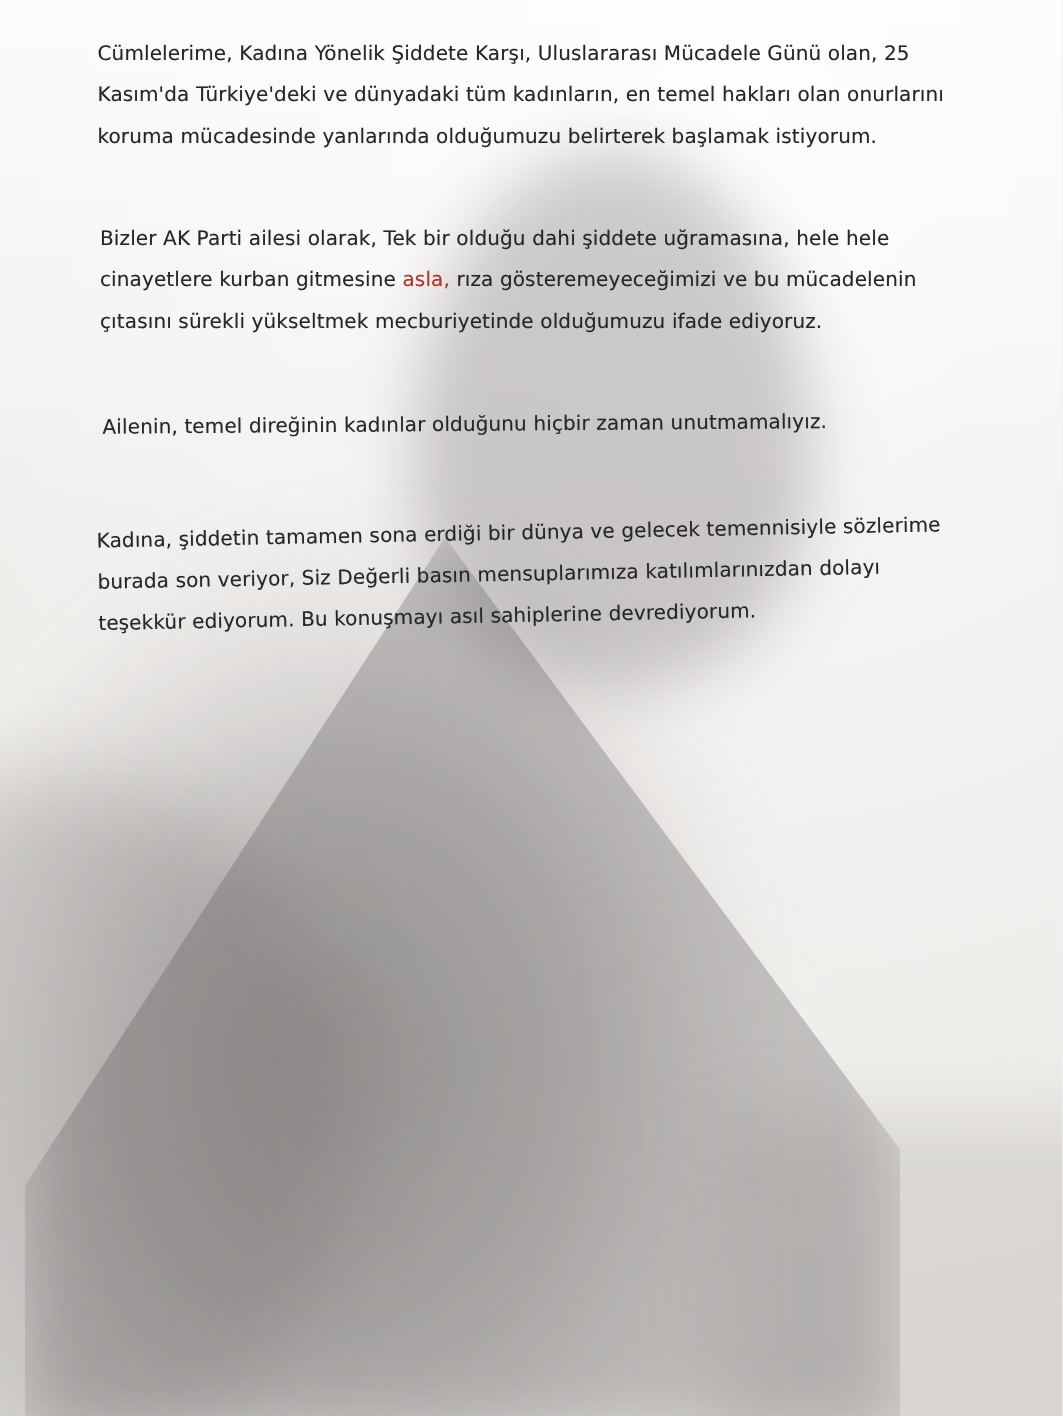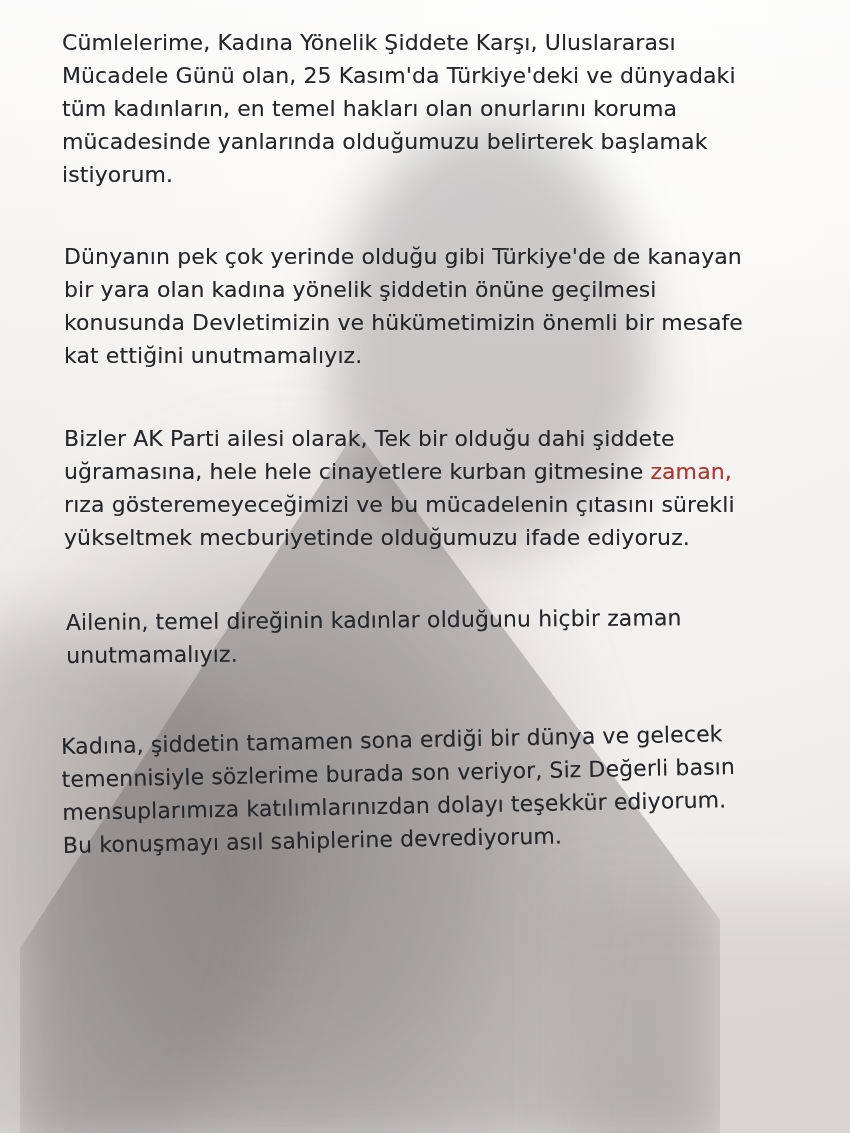--- a/index.html
+++ b/index.html
@@ -84,26 +84,26 @@
     width: 360px;
     height: 300px;
     background: rgba(120,116,116,0.18);
     filter: blur(30px);
     pointer-events: none;
   }
 
   
   .sheet-text {
     position: absolute;
-    left: 62px;
+    left: 78px;
     top: 26px;
     width: 700px;
     z-index: 5;
     color: #24262a;
-    font-size: 22px;
+    font-size: 16px;
     line-height: 33px;
     letter-spacing: 0.1px;
     font-family: "DejaVu Sans", sans-serif;
   }
   .para {
     margin: 0 0 44px 0;
     text-align: left;
     text-shadow: 0 0 0.6px rgba(40,40,45,0.35);
   }
   .para.p1 { margin-bottom: 49px; }
@@ -129,22 +129,21 @@
   <div class="shadow-main"></div>
   <div class="shadow-head"></div>
   <div class="shadow-body"></div>
   <div class="shadow-left"></div>
   <div class="shadow-bottom-right"></div>
 
   <div class="sheet-text">
 
     <p class="para p1">Cümlelerime, Kadına Yönelik Şiddete Karşı,  Uluslararası Mücadele Günü olan,  25 Kasım'da Türkiye'deki ve dünyadaki tüm kadınların, en temel hakları olan onurlarını koruma mücadesinde yanlarında olduğumuzu belirterek başlamak istiyorum.</p>
 
-    <p class="para p2">Dünyanın pek çok yerinde olduğu gibi Türkiye'de de kanayan bir yara olan kadına yönelik şiddetin önüne geçilmesi konusunda Devletimizin ve hükümetimizin önemli bir mesafe kat ettiğini unutmamalıyız.</p>
 
-    <p class="para p3"><span>Bizler AK Parti ailesi olarak, Tek bir olduğu dahi şiddete uğramasına, hele hele cinayetlere kurban gitmesine </span><span class="hl-red">zaman,</span><span> rıza gösteremeyeceğimizi ve bu mücadelenin çıtasını sürekli yükseltmek mecburiyetinde olduğumuzu ifade ediyoruz.</span></p>
+    <p class="para p3"><span>Bizler AK Parti ailesi olarak, Tek bir olduğu dahi şiddete uğramasına, hele hele cinayetlere kurban gitmesine </span><span class="hl-red">asla,</span><span> rıza gösteremeyeceğimizi ve bu mücadelenin çıtasını sürekli yükseltmek mecburiyetinde olduğumuzu ifade ediyoruz.</span></p>
 
     <p class="para p4">Ailenin, temel direğinin kadınlar olduğunu hiçbir zaman unutmamalıyız.</p>
 
     <p class="para p5">Kadına, şiddetin tamamen sona erdiği bir dünya ve gelecek temennisiyle sözlerime burada son veriyor, Siz Değerli basın mensuplarımıza katılımlarınızdan dolayı teşekkür ediyorum. Bu konuşmayı asıl sahiplerine devrediyorum.</p>
 
   </div>
 </div>
 
 </body></html>

